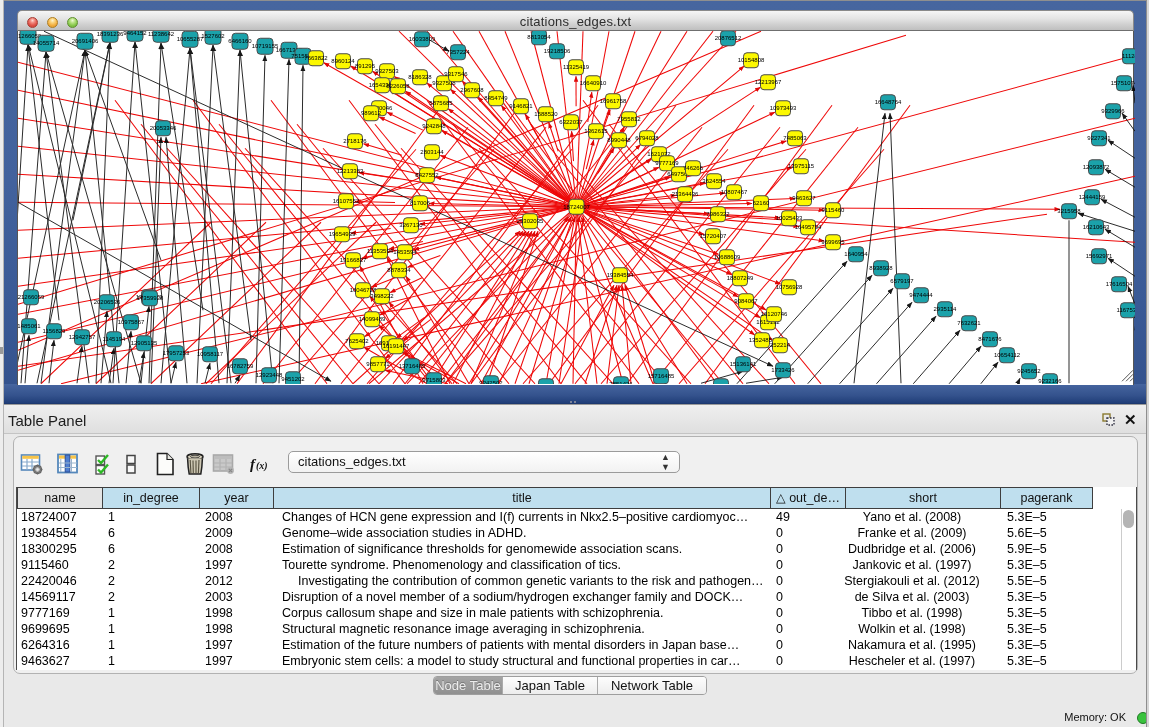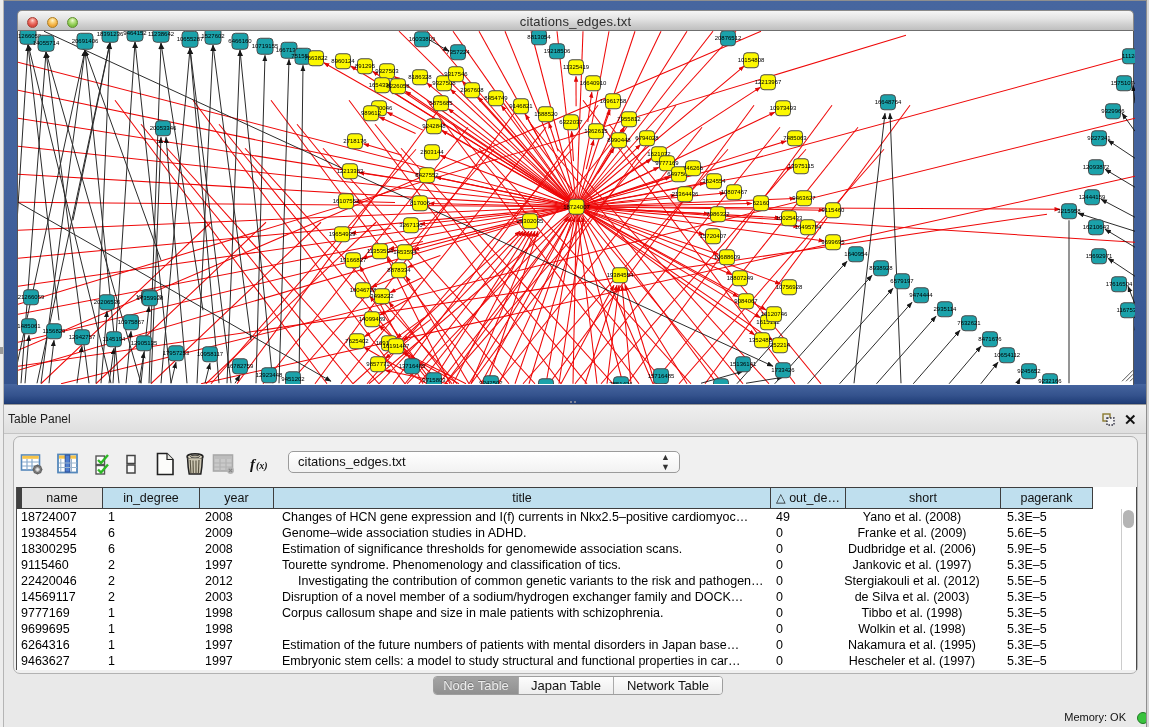--- a/index.html
+++ b/index.html
@@ -11,21 +11,21 @@
 #win{position:absolute;left:17px;top:10px;width:1117px;height:374px}
 #titlebar{position:absolute;left:0;top:0;width:1117px;height:21px;background:linear-gradient(180deg,#f6f6f6 0%,#e4e4e4 40%,#cfcfcf 72%,#bfbfbf 100%);border:1px solid #8a8a8a;border-bottom:1px solid #6f6f6f;border-radius:5px 5px 0 0}
 #titlebar .t{position:absolute;left:0;right:0;top:3px;text-align:center;font-size:13px;color:#2e2e2e;letter-spacing:.2px}
 .tl{position:absolute;top:5.5px;width:11px;height:11px;border-radius:50%}
 #tlr{left:9px;background:radial-gradient(circle at 50% 28%,#ffd8d2 0%,#f28c82 28%,#e0544a 60%,#c83a31 100%);border:.5px solid #a63c34}
 #tly{left:29px;background:radial-gradient(circle at 50% 28%,#fff3d0 0%,#fbd57e 28%,#f2ae3f 62%,#dd9629 100%);border:.5px solid #ad7d21}
 #tlg{left:49px;background:radial-gradient(circle at 50% 28%,#eefad6 0%,#bbe387 28%,#88c84c 62%,#6cac33 100%);border:.5px solid #5e8f2e}
 #canvas{position:absolute;left:0;top:21px;width:1117px;height:353.5px;background:#fff;border-left:1px solid #555;border-right:1px solid #555;border-bottom:none}
 #tpanel{position:absolute;left:0;top:404px;width:1149px;height:323px;background:#e9e9e9;border-top:1px solid #9a9a9a;z-index:20}
 #tphead{position:absolute;left:0;top:0;width:100%;height:29px;background:linear-gradient(180deg,#efefef,#dfdfdf);border-bottom:1px solid #c4c4c4}
-#tphead .t{position:absolute;left:8px;top:7px;font-size:12px;color:#1c1c1c}
+#tphead .t{position:absolute;left:8px;top:7px;font-size:15px;color:#1c1c1c}
 #floatic{position:absolute;left:1102px;top:8px}
 #closeic{position:absolute;left:1124px;top:8px;font-size:15px;font-weight:bold;color:#111;line-height:13px}
 #inner{position:absolute;left:13px;top:31px;width:1125px;height:238px;background:#f0f0f0;border:1px solid #b2b2b2;border-radius:7px}
 .tbicon{position:absolute;top:15px}
 #dropdown{position:absolute;left:274px;top:14px;width:392px;height:22px;background:linear-gradient(180deg,#ffffff,#f2f2f2);border:1px solid #9b9b9b;border-radius:5px;font-size:13px;color:#111;line-height:20px;padding-left:9px}
 #dropdown .ar{position:absolute;right:9px;top:0px;font-size:9px;color:#333;line-height:10px}
 #tblarea{position:absolute;left:2px;top:50px;width:1120.5px;height:183px;background:#fff;border-left:1px solid #4a4a4a;border-right:1px solid #4a4a4a}
 .hcell{position:absolute;top:0;height:21.5px;border:1px solid #3e3e3e;border-left:none;font-size:12.5px;text-align:center;line-height:20px;color:#111}
 .trow{position:absolute;left:0;width:100%;height:16px;font-size:12.5px;color:#000}
 .trow span{position:absolute;top:0;line-height:16px;white-space:nowrap}
@@ -674,21 +674,21 @@
             <path d="M2 11h18M2 15h18M8 7v12M14 7v12" stroke="#b2b2b2" stroke-width="1.2"></path>
             <circle cx="18.5" cy="18.5" r="3.4" fill="#b5b5b5"></circle>
             <path d="M16.8 16.8 l3.4 3.4 M20.2 16.8 l-3.4 3.4" stroke="#888" stroke-width="1.2"></path>
           </svg></span>
     <span class="tbicon" style="left:235px"><svg width="24" height="24" viewBox="0 0 24 24">
             <text x="1" y="17" font-family="Liberation Serif, serif" font-style="italic" font-weight="bold" font-size="15" fill="#111">f</text>
             <text x="7" y="17" font-family="Liberation Serif, serif" font-style="italic" font-weight="bold" font-size="10" fill="#111">(x)</text>
           </svg></span>
     <div id="dropdown">citations_edges.txt<span class="ar">▲<br>▼</span></div>
     <div id="tblarea">
-      <div class="hcell" style="left:0;width:86px;background:#e4e4e4;border-left:5px solid #404040">name</div>
+      <div class="hcell" style="left:0;width:86px;background:#e4e4e4;border-left:1px solid #404040">name</div>
       <div class="hcell" style="left:86px;width:97px;background:#bfdfee">in_degree</div>
       <div class="hcell" style="left:183px;width:74px;background:#bfdfee">year</div>
       <div class="hcell" style="left:257px;width:497px;background:#bfdfee">title</div>
       <div class="hcell" style="left:754px;width:75px;background:#bfdfee">△ out_de…</div>
       <div class="hcell" style="left:829px;width:155px;background:#bfdfee">short</div>
       <div class="hcell" style="left:984px;width:92px;background:#bfdfee">pagerank</div>
       <div class="trow" style="top:22px">
             <span style="left:4px">18724007</span>
             <span style="left:91px">1</span>
             <span style="left:188px">2008</span>
@@ -748,20 +748,21 @@
             <span style="left:188px">1998</span>
             <span style="left:265px">Corpus callosum shape and size in male patients with schizophrenia.</span>
             <span style="left:759px">0</span>
             <span class="ctr" style="left:820px;width:150px">Tibbo et al. (1998)</span>
             <span style="left:990px">5.3E–5</span>
           </div>
           <div class="trow" style="top:134px">
             <span style="left:4px">9699695</span>
             <span style="left:91px">1</span>
             <span style="left:188px">1998</span>
+            <span style="left:265px">Structural magnetic resonance image averaging in schizophrenia.</span>
             <span style="left:759px">0</span>
             <span class="ctr" style="left:820px;width:150px">Wolkin et al. (1998)</span>
             <span style="left:990px">5.3E–5</span>
           </div>
           <div class="trow" style="top:150px">
             <span style="left:4px">6264316</span>
             <span style="left:91px">1</span>
             <span style="left:188px">1997</span>
             <span style="left:265px">Estimation of the future numbers of patients with mental disorders in Japan base…</span>
             <span style="left:759px">0</span>
@@ -775,21 +776,21 @@
             <span style="left:265px">Embryonic stem cells: a model to study structural and functional properties in car…</span>
             <span style="left:759px">0</span>
             <span class="ctr" style="left:820px;width:150px">Hescheler et al. (1997)</span>
             <span style="left:990px">5.3E–5</span>
           </div>
       <div id="sbtrack"></div>
           <div id="sbthumb"></div>
     </div>
   </div>
   <div id="tabs">
-        <div style="width:84px">Node Table</div>
+        <div style="width:68px">Node Table</div>
         <div style="width:95px">Japan Table</div>
         <div style="width:109px">Network Table</div>
       </div>
   <div id="status">
         <span class="m">Memory: OK</span>
         <div id="memdot"></div>
       </div>
 </div>
 <div id="lsliver">
       <div style="position:absolute;left:0;top:347px;width:3px;height:7px;background:#9a9a9a"></div>

